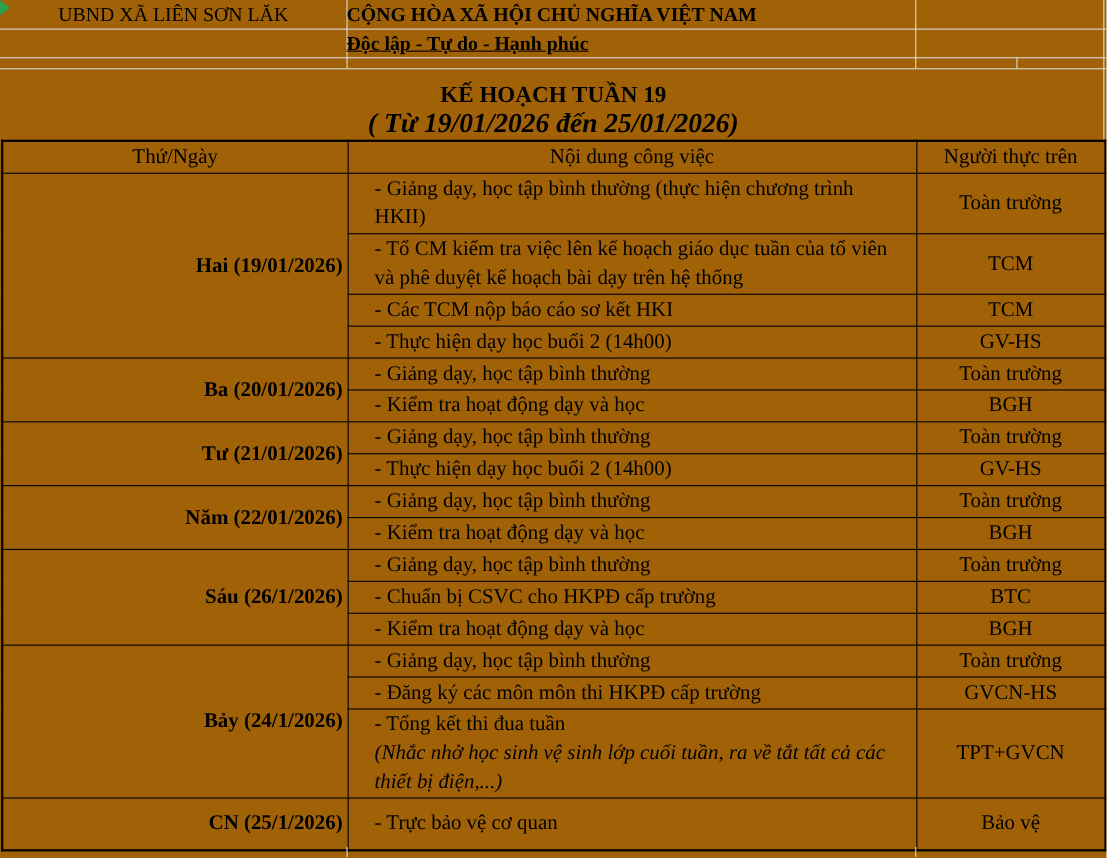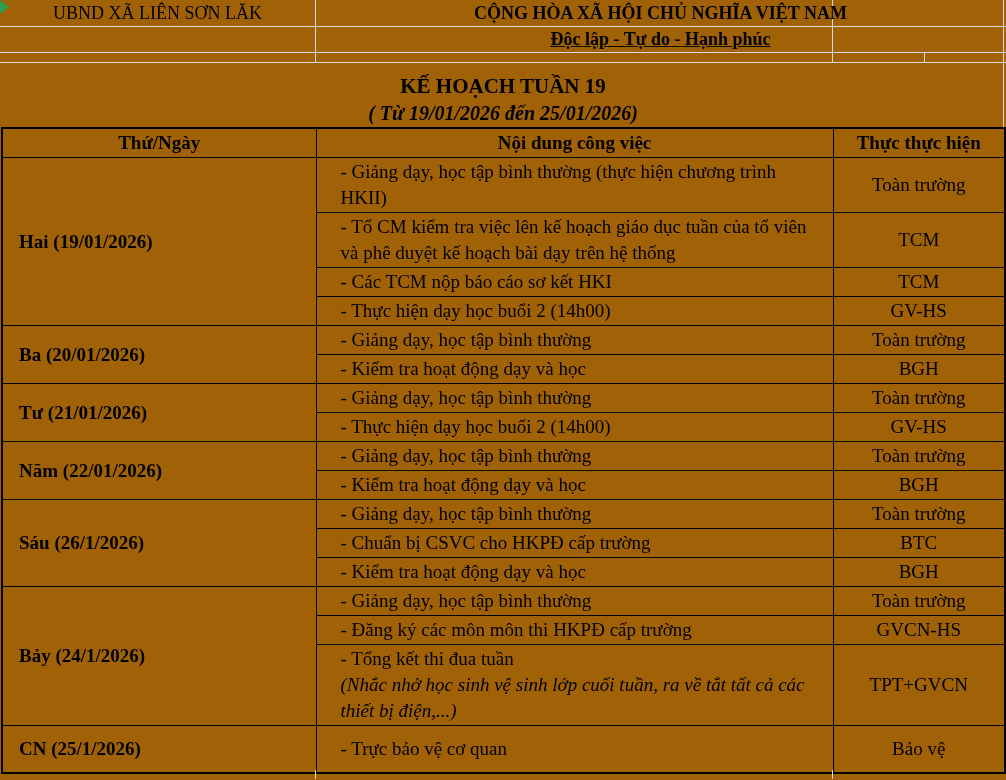--- a/index.html
+++ b/index.html
@@ -21,48 +21,48 @@
     position:absolute; left:0; top:8;
     width:0; height:0;
     border-top:7px solid transparent;
     border-bottom:7px solid transparent;
     border-left:9px solid #2e9e4f;
   }
 
   
   .letterhead { position:absolute; top:0; left:0; width:100%; display:flex; }
   .lh-left  { width:315px; text-align:center; }
-  .lh-right { width:691px; text-align:center; }
+  .lh-right { width:691px; text-align:left; }
   .lh-line  { font-size:18px; line-height:26px; white-space:nowrap; }
   .bold { font-weight:bold; }
   .underline { text-decoration:underline; }
 
   
   .titleblock { position:absolute; top:72px; left:0; width:100%; text-align:center; }
   .doc-title    { font-size:21px; font-weight:bold; line-height:28px; }
-  .doc-subtitle { font-size:20px; font-weight:bold; font-style:italic; line-height:26px;font-family:Liberation Serif, serif; }
+  .doc-subtitle { font-size:25px; font-weight:bold; font-style:italic; line-height:26px;font-family:Liberation Serif, serif; }
 
   
   table.plan {
     position:absolute; top:127px; left:1px;
     border-collapse:collapse;
     width:1003px;
     table-layout:fixed;
     border:2px solid #000;
     font-size:19px;
   }
   table.plan col.c1 { width:314px; }
   table.plan col.c2 { width:517px; }
   table.plan col.c3 { width:172px; }
   table.plan th, table.plan td { border:1px solid #000; }
   table.plan th {
-    font-weight:bold; text-align:center;
+    font-weight:normal; text-align:center;
     padding:3px 4px; font-size:19px;
   }
-  td.day  { text-align:left; font-weight:bold; vertical-align:middle; padding:2px 16px; }
+  td.day  { text-align:right; font-weight:bold; vertical-align:middle; padding:2px 4px; }
   td.task { text-align:left; vertical-align:middle; padding:1px 24px; line-height:26px; }
   td.who  { text-align:center; vertical-align:middle; padding:1px 4px; line-height:26px; }
   td.task .note { font-style:italic; }
   tr.tall td { height:42px; }
 
   
   .stub { position:absolute; background:#d9d9d9; width:1px; height:9px; top:770px; }
 </style>
 </head>
 <body>
@@ -97,21 +97,21 @@
   <table class="plan">
     <colgroup>
         <col class="c1">
         <col class="c2">
         <col class="c3">
       </colgroup>
     <thead>
       <tr>
         <th>Thứ/Ngày</th>
         <th>Nội dung công việc</th>
-        <th>Thực thực hiện</th>
+        <th>Người thực trên</th>
       </tr>
     </thead>
     <tbody>
         <tr>
           <td class="day" rowspan="4">Hai (19/01/2026)</td>
           <td class="task">
             <div>- Giảng dạy, học tập bình thường (thực hiện chương trình HKII)</div>
           </td>
           <td class="who">Toàn trường</td>
         </tr>

